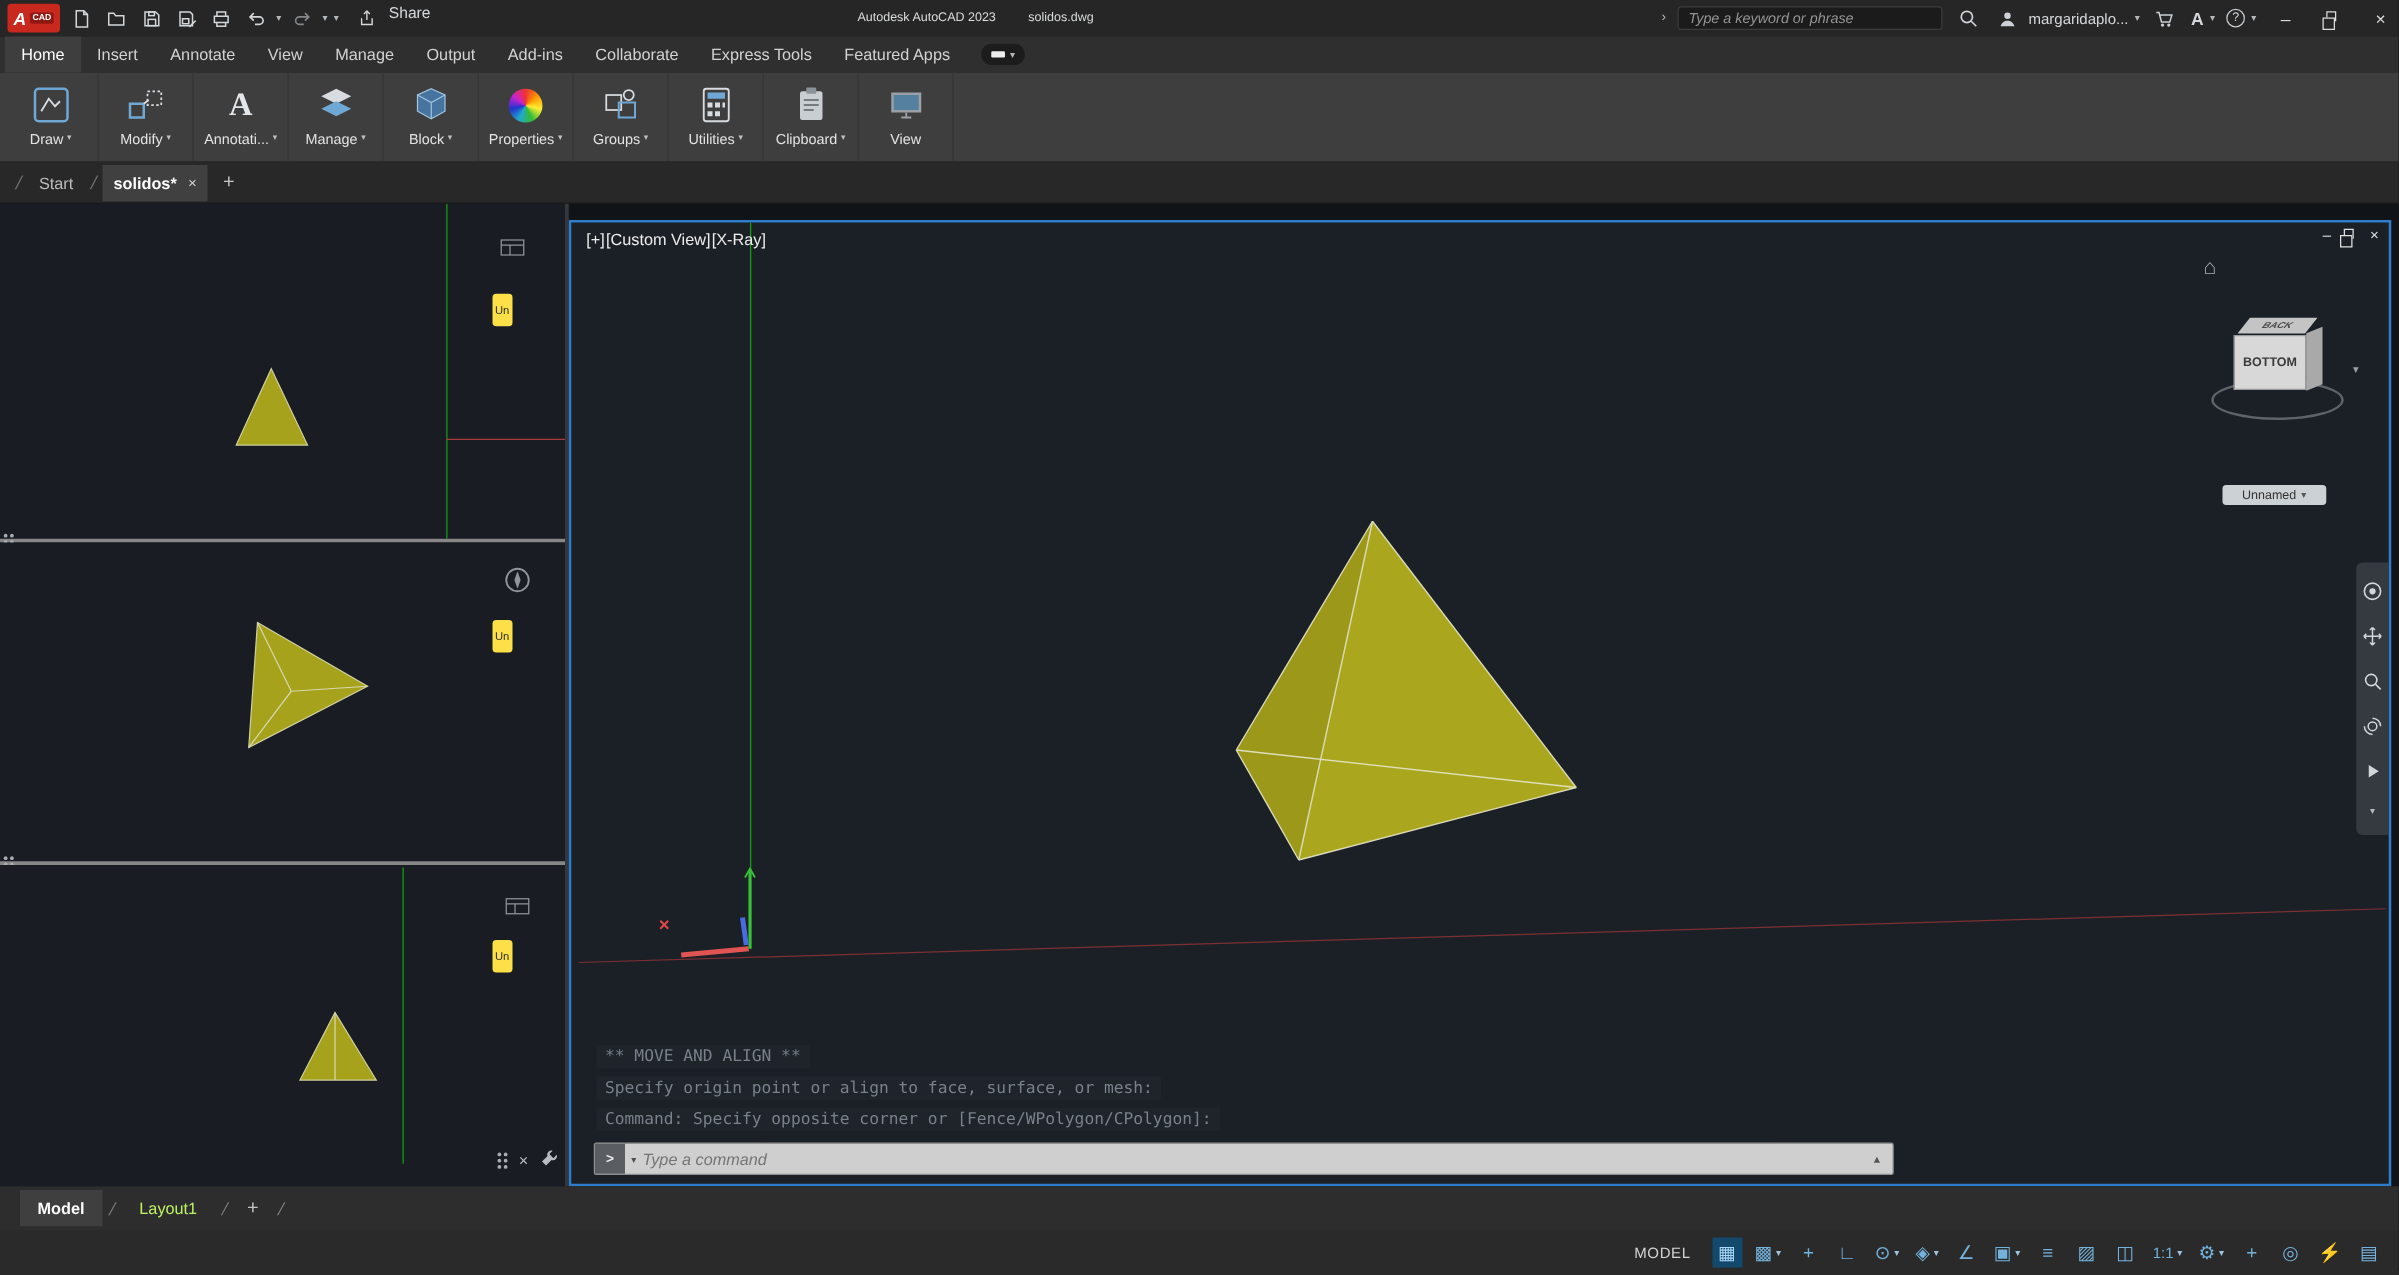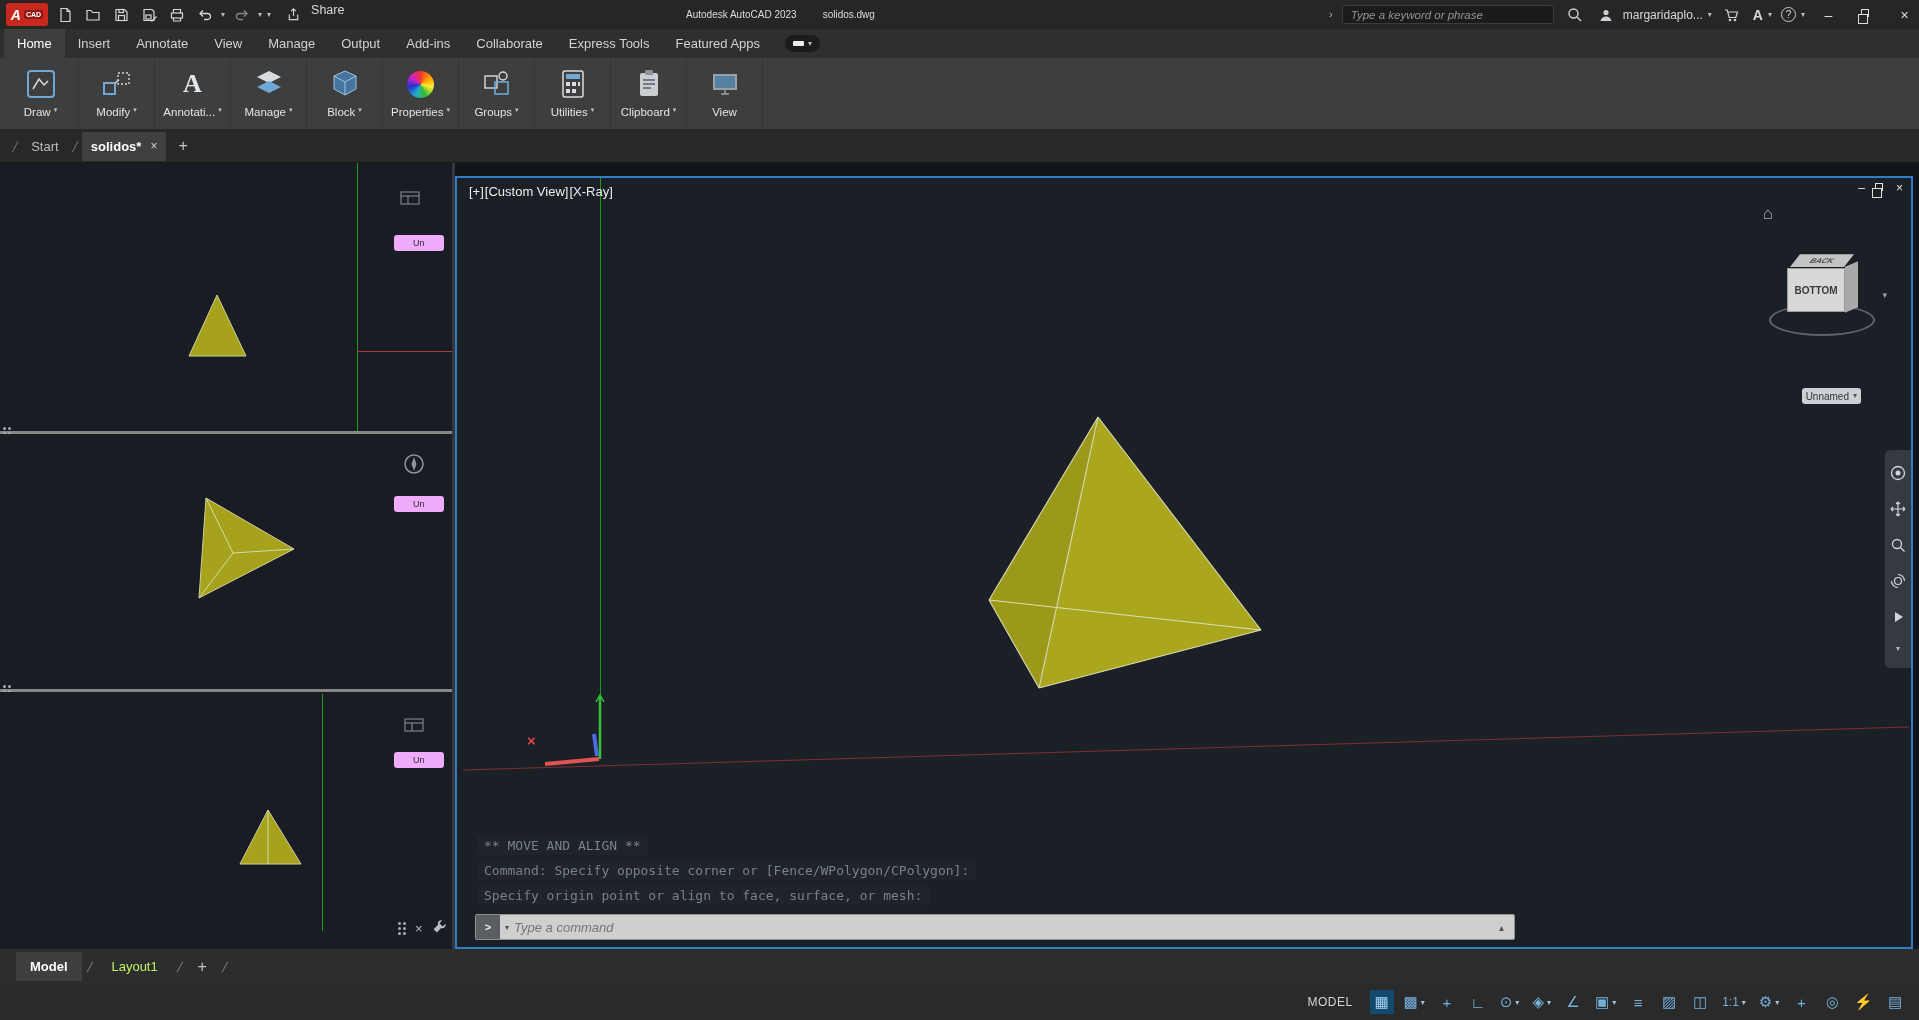--- a/index.html
+++ b/index.html
@@ -55,41 +55,41 @@
   
   .canvas {position:absolute;top:163px;left:0;width:1919px;height:786px;background:#101317}
   .vp {position:absolute;background:#191d23;overflow:hidden;cursor:crosshair}
   .vp1 {left:0;top:0;width:452px;height:268px}
   .vp2 {left:0;top:271px;width:452px;height:255px}
   .vp3 {left:0;top:529px;width:452px;height:257px}
   .hdiv {position:absolute;left:0;width:452px;height:3px;background:#878787;cursor:row-resize}
   .vdiv {position:absolute;left:452px;top:0;width:3px;height:786px;background:#34383e}
   .vline {position:absolute;width:1px;background:#13a013}
   .hline-red {position:absolute;height:1px;background:#a83c3c}
-  .vp-pill {position:absolute;height:16px;background:#f0abfc;border-radius:3px;color:#2d2d2d;font-size:9px;display:flex;align-items:center;padding:0 19px;gap:3px;cursor:pointer}
+  .vp-pill {position:absolute;height:26px;background:#fde047;border-radius:3px;color:#2d2d2d;font-size:9px;display:flex;align-items:center;padding:0 2px;gap:3px;cursor:pointer}
   .vp-mini {position:absolute;cursor:pointer}
   .shape-svg {position:absolute;left:0;top:0}
   .dots {position:absolute;display:grid;grid-template-columns:repeat(2,3px);gap:2px;cursor:pointer}
   .dots i {width:3px;height:3px;background:#a9adb2;border-radius:50%}
 
   
   .main-vp {position:absolute;left:455px;top:13px;width:1458px;height:773px;background:#1b2027;border:2px solid #2f7cc9;overflow:hidden;cursor:crosshair}
   .vp-label {position:absolute;left:12px;top:6px;font-size:13px;color:#ececec;display:flex;gap:1px;z-index:5}
   .vp-label span {cursor:pointer}
   .mvp-controls {position:absolute;right:8px;top:3px;display:flex;gap:13px;color:#e2e2e2;font-size:12px;align-items:center;z-index:6}
   .mvp-controls .win-restore i, .mvp-controls .win-restore i::before {border-color:#e2e2e2}
   .mvp-controls .win-restore i::before {background:#1b2027}
   .home-icon {position:absolute;right:138px;top:26px;color:#a9adb2;font-size:17px;cursor:pointer;z-index:5}
   .viewcube {position:absolute;right:28px;top:60px;width:120px;height:112px;z-index:5}
   .vc-ring {position:absolute;left:6px;top:66px;width:106px;height:32px;border:2px solid #767a7f;border-radius:50%;opacity:.75}
   .vc-top {position:absolute;left:32px;top:15px;width:54px;height:15px;background:#c4c4c4;transform:skewX(-38deg) scaleY(.85);display:flex;align-items:center;justify-content:center;font-size:8px;font-weight:bold;color:#4a4a4a;cursor:pointer}
   .vc-front {position:absolute;left:24px;top:30px;width:58px;height:44px;background:#d8d8d8;border:1px solid #9a9a9a;display:flex;align-items:center;justify-content:center;font-size:10px;font-weight:bold;color:#3a3a3a;cursor:pointer}
   .vc-side {position:absolute;left:82px;top:26px;width:13px;height:46px;background:#a9a9a9;transform:skewY(-22deg);cursor:pointer}
   .vc-caret {position:absolute;right:-4px;top:52px;color:#9aa0a5;font-size:9px;cursor:pointer}
-  .named-view {position:absolute;right:50px;top:210px;height:16px;background:#ccd1d5;border-radius:3px;font-size:10px;color:#333;display:flex;align-items:center;padding:0 4px;gap:4px;cursor:pointer;z-index:5}
+  .named-view {position:absolute;right:50px;top:210px;height:16px;background:#ccd1d5;border-radius:3px;font-size:10px;color:#333;display:flex;align-items:center;padding:0 16px;gap:4px;cursor:pointer;z-index:5}
   .navbar {position:absolute;right:0;top:272px;width:26px;height:218px;background:rgba(74,80,88,.55);border-radius:5px 0 0 5px;display:flex;flex-direction:column;align-items:center;justify-content:space-around;padding:5px 0;z-index:5}
   .navbar span {cursor:pointer;display:flex}
   .mvp-green {position:absolute;left:143px;top:0;width:1px;height:581px;background:#11a011}
   .cross-marker {position:absolute;left:70px;top:554px;color:#e04848;font-size:15px;font-weight:bold}
   .cmd-history {position:absolute;left:20px;top:658px;font-family:"DejaVu Sans Mono",monospace;font-size:13px;color:#79818b}
   .cmd-history div {background:rgba(32,36,42,.92);padding:2px 7px;margin-bottom:6px;width:max-content}
   .cmdbar {position:absolute;left:18px;top:736px;width:1040px;height:26px;background:#cfcfcf;border:1px solid #8f8f8f;border-radius:2px;display:flex;align-items:center;z-index:8}
   .cmd-left {width:24px;height:100%;background:#5a5e63;display:flex;align-items:center;justify-content:center;color:#eee;font-size:11px;font-weight:bold;cursor:pointer}
   .cmd-caret {color:#4e4e4e;font-size:8px;padding:0 5px;cursor:pointer}
   .cmd-input {flex:1;border:none;background:transparent;font-style:italic;font-size:13px;color:#4a4a4a;font-family:"Liberation Sans",sans-serif;outline:none}
@@ -514,22 +514,22 @@
           <line x1="88" y1="586" x2="142" y2="581" stroke="#e05454" stroke-width="4"></line>
           <line x1="143" y1="581" x2="143" y2="519" stroke="#38c038" stroke-width="2.5"></line>
           <path d="M139 524l4-7 4 7" fill="none" stroke="#38c038" stroke-width="1.5"></path>
           <line x1="137" y1="556" x2="140" y2="578" stroke="#4a6ae0" stroke-width="4"></line>
         </g>
       </svg>
       <span class="cross-marker">×</span>
 
       <div class="cmd-history">
         <div>** MOVE AND ALIGN **</div>
+        <div>Specify origin point or align to face, surface, or mesh:</div>
         <div>Command: Specify opposite corner or [Fence/WPolygon/CPolygon]:</div>
-        <div>Specify origin point or align to face, surface, or mesh:</div>
       </div>
 
       <div class="cmdbar">
         <span class="cmd-left">&gt;</span>
         <span class="cmd-caret">▾</span>
         <input class="cmd-input" placeholder="Type a command" style="">
         <span class="cmd-expand">▴</span>
       </div>
     </div>
 

